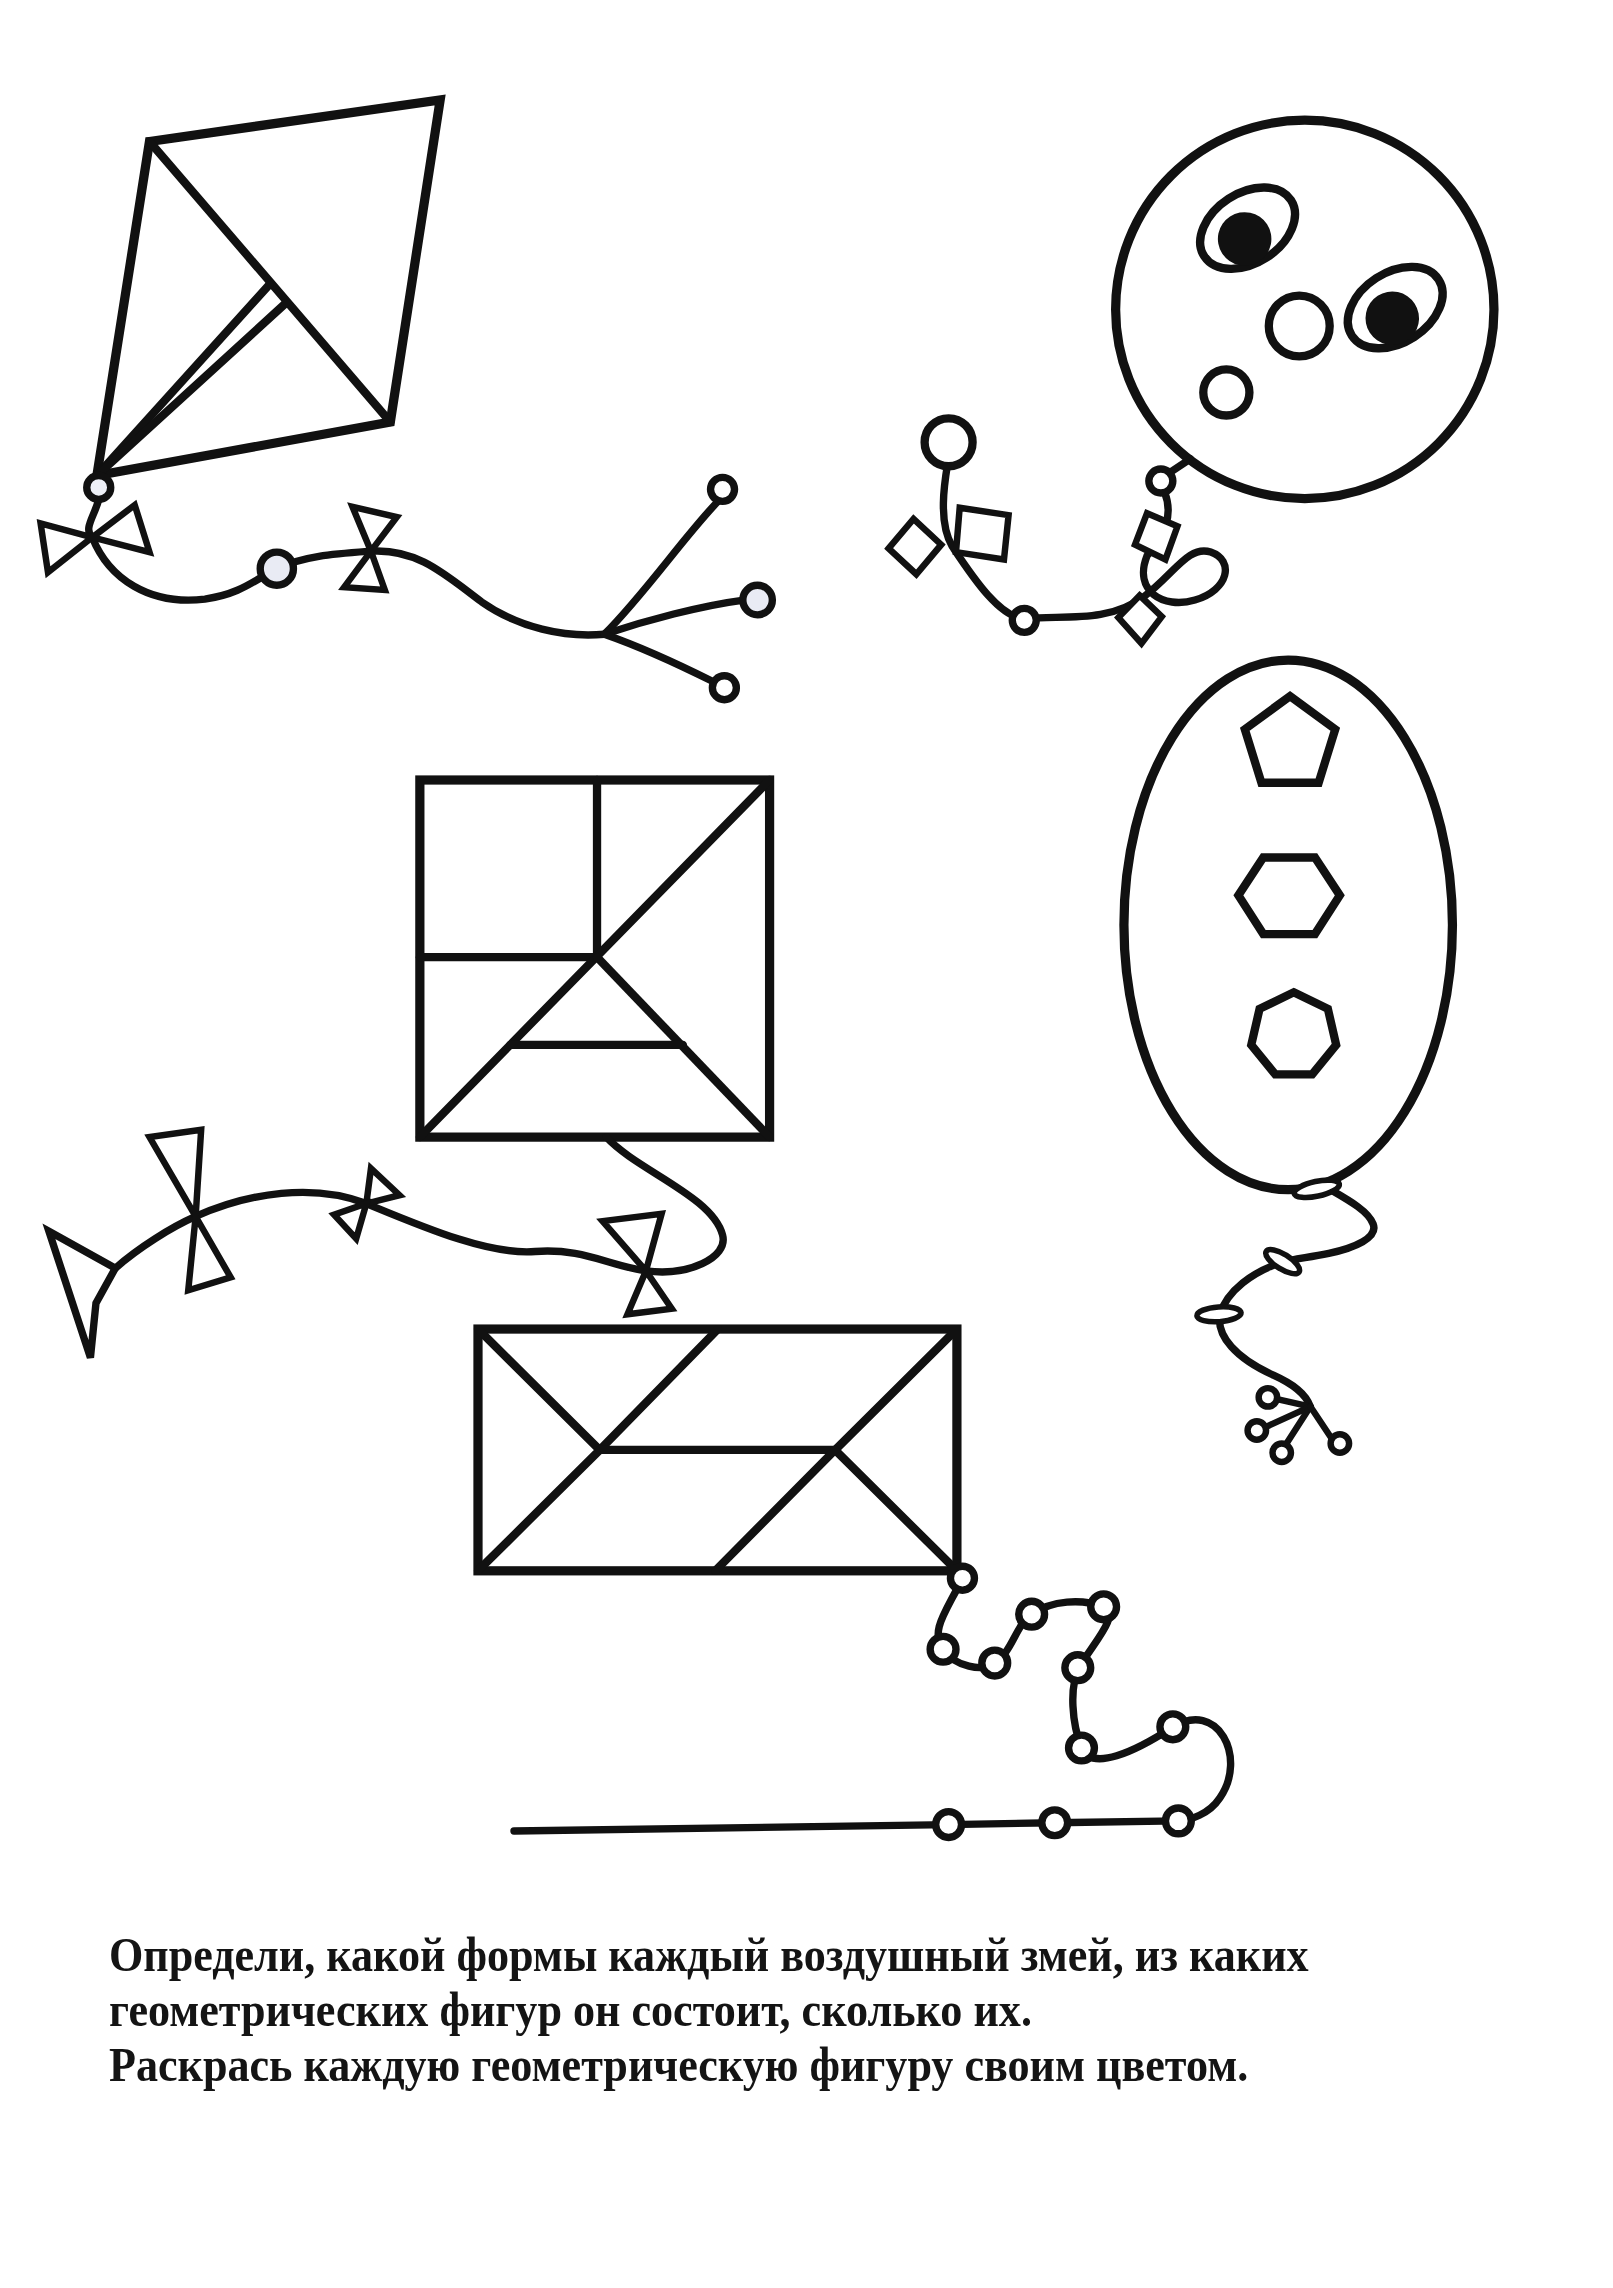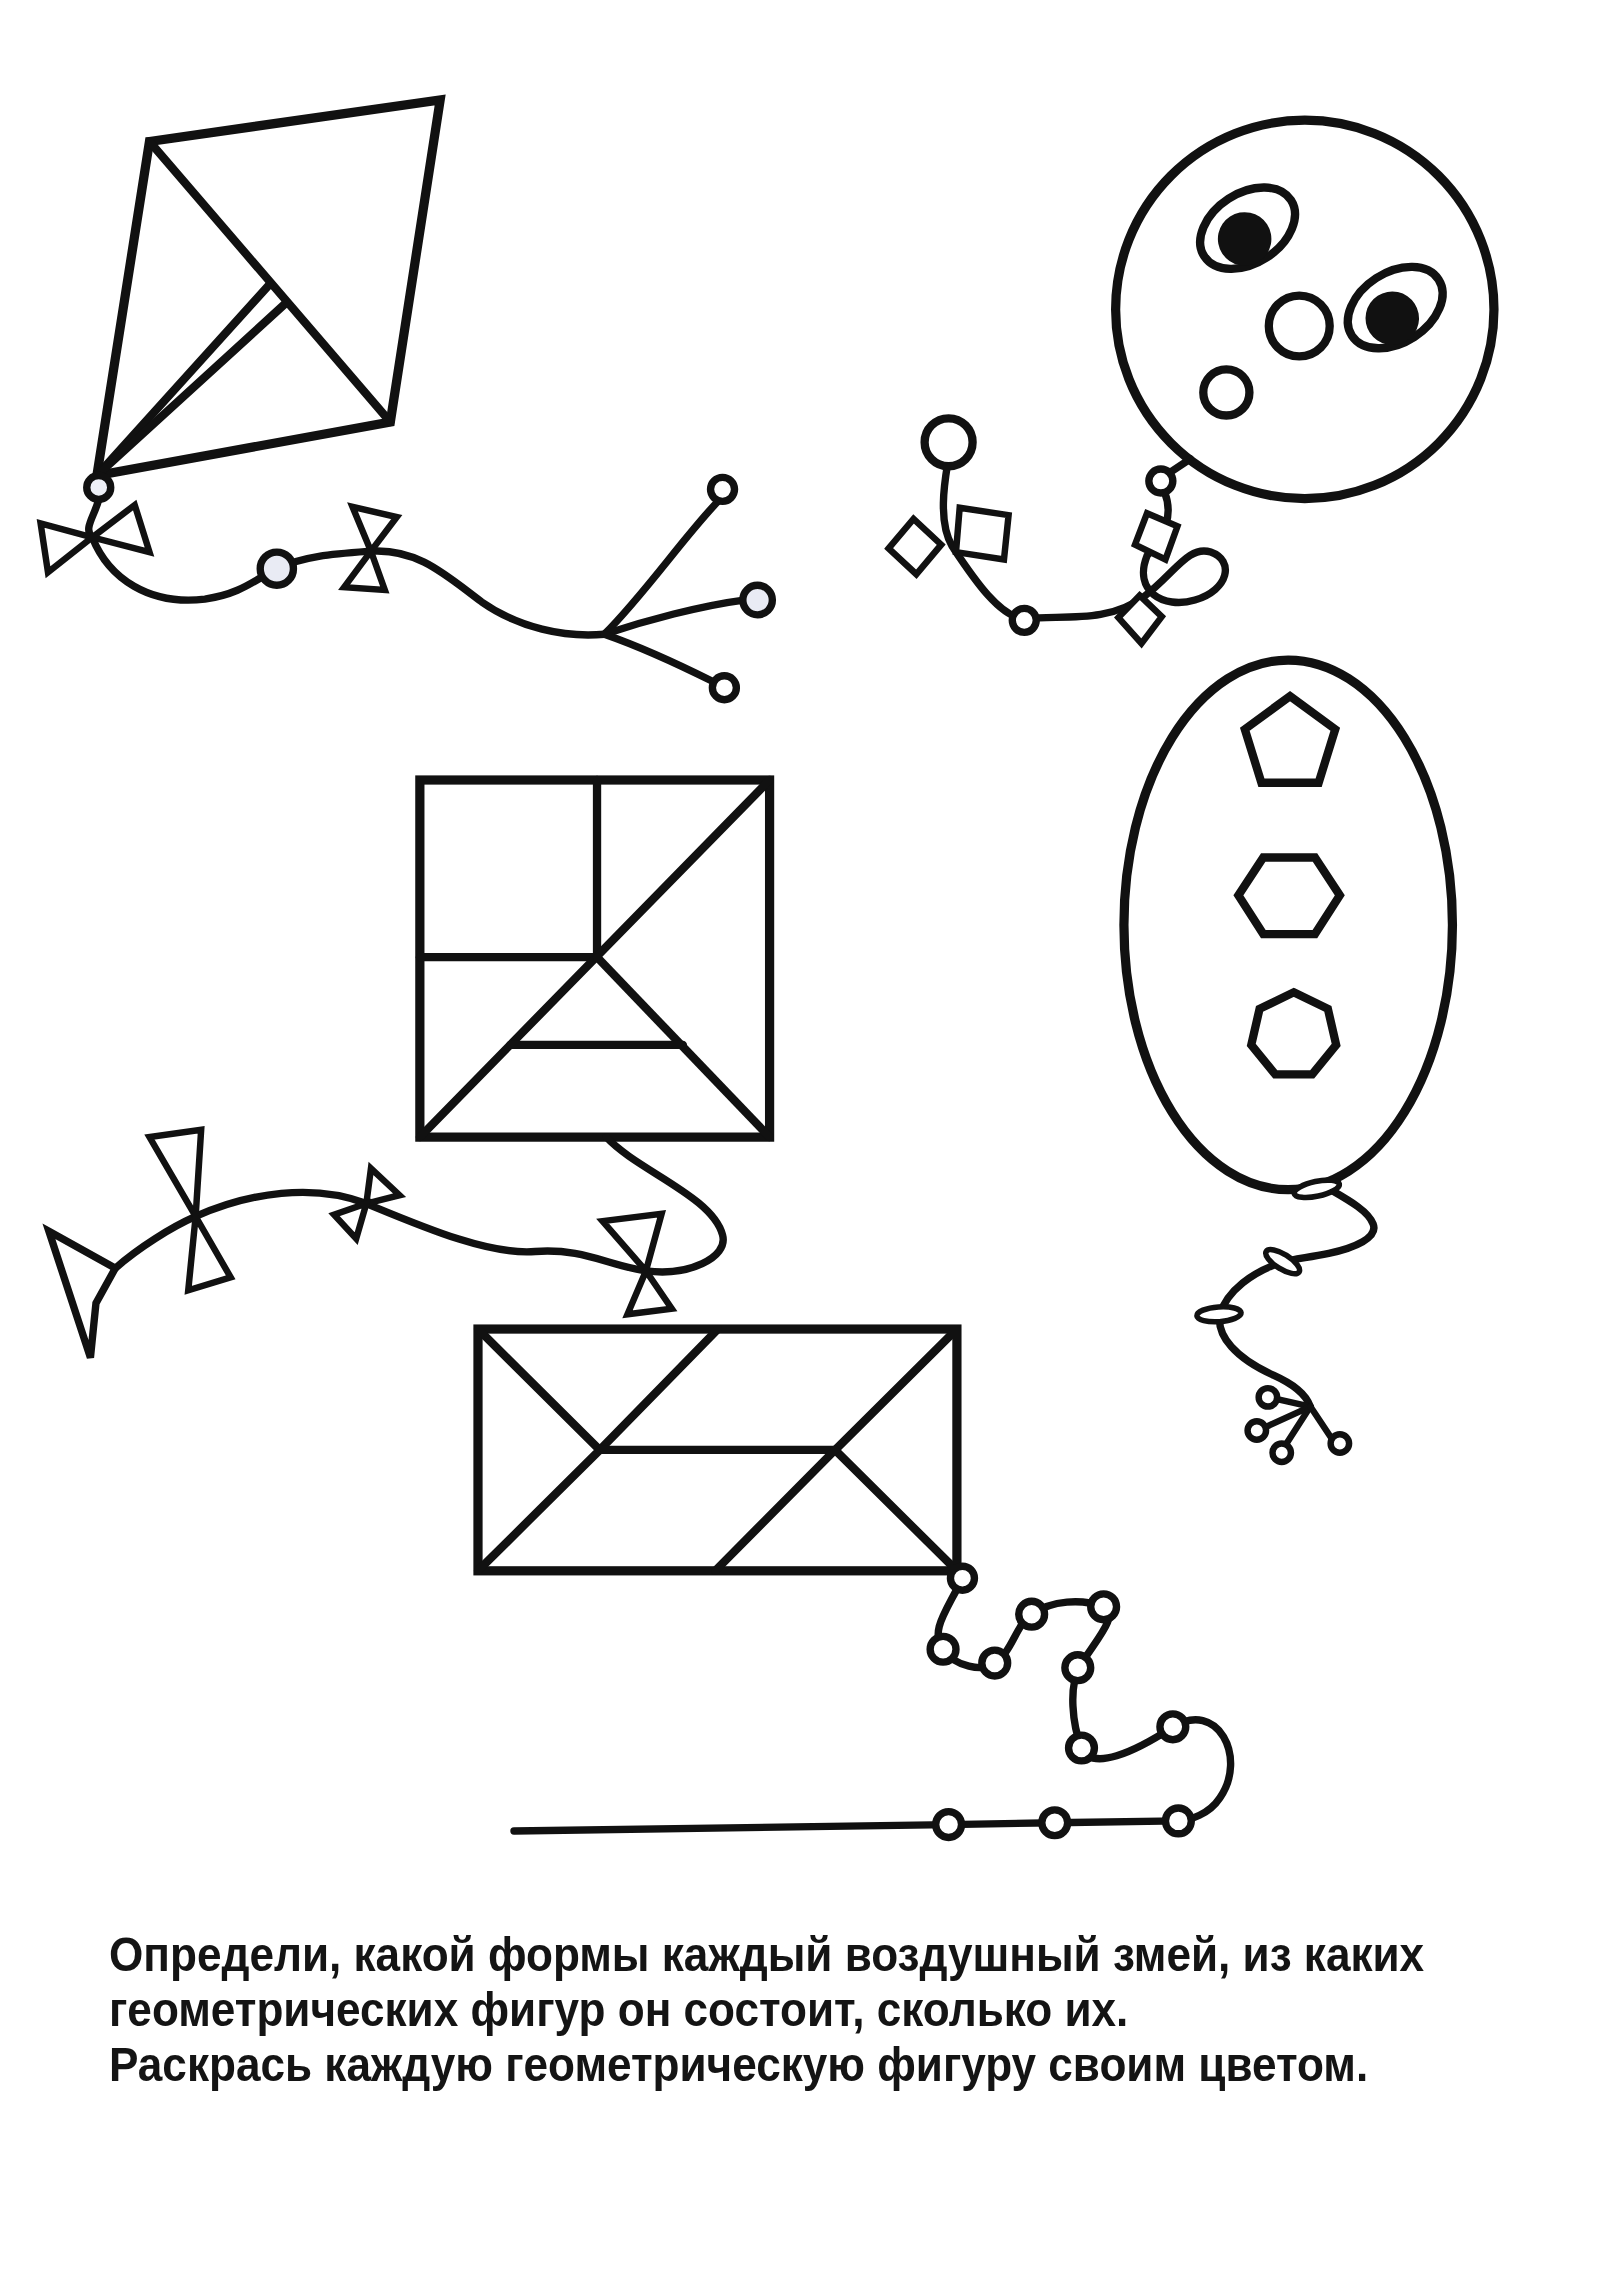--- a/index.html
+++ b/index.html
@@ -2,21 +2,21 @@
 <html style="font-size:14.8px"><head>
 <meta charset="utf-8">
 <style>
   html,body{margin:0;padding:0;background:#ffffff;}
   .page{
     position:relative;
     width:1613px;
     height:2289px;
     background:#ffffff;
     overflow:hidden;
-    font-family:Liberation Sans, sans-serif;
+    font-family:Liberation Serif, serif;
   }
   .art{position:absolute;left:0;top:0;width:1613px;height:2289px;}
   .instructions{
     position:absolute;
     left:109px;
     top:1927px;
     width:1569px;
     color:#141414;
     font-weight:bold;
     font-size:49px;

